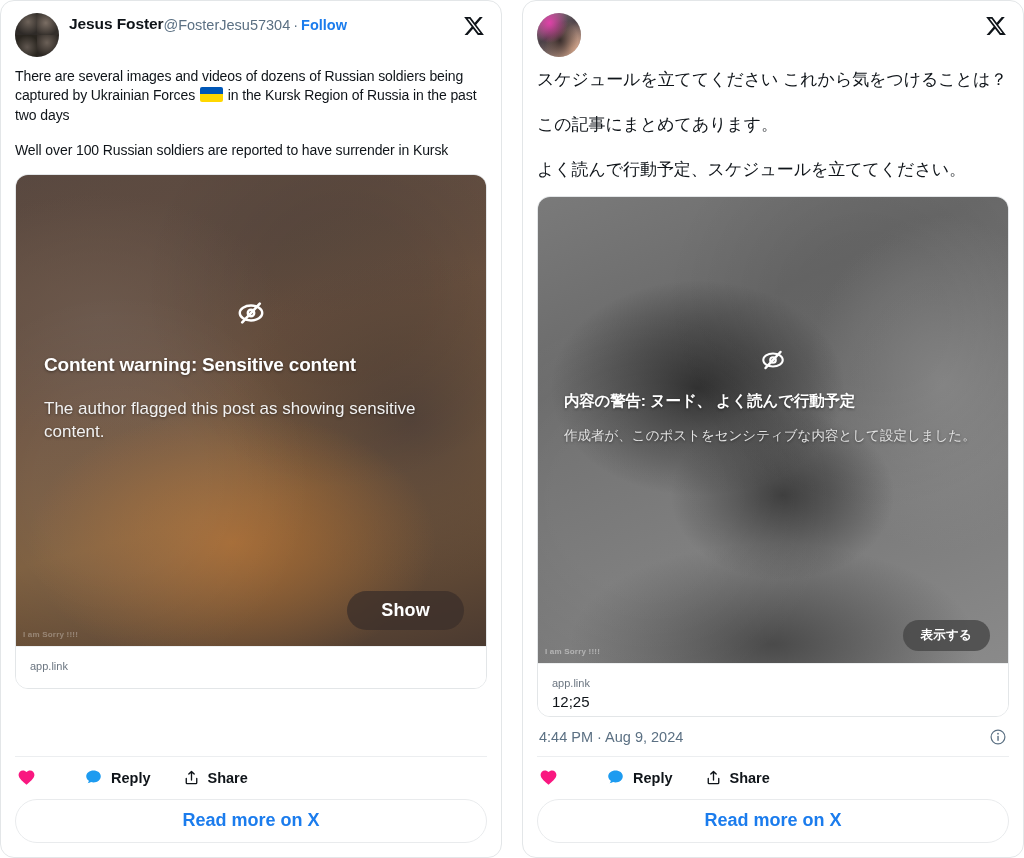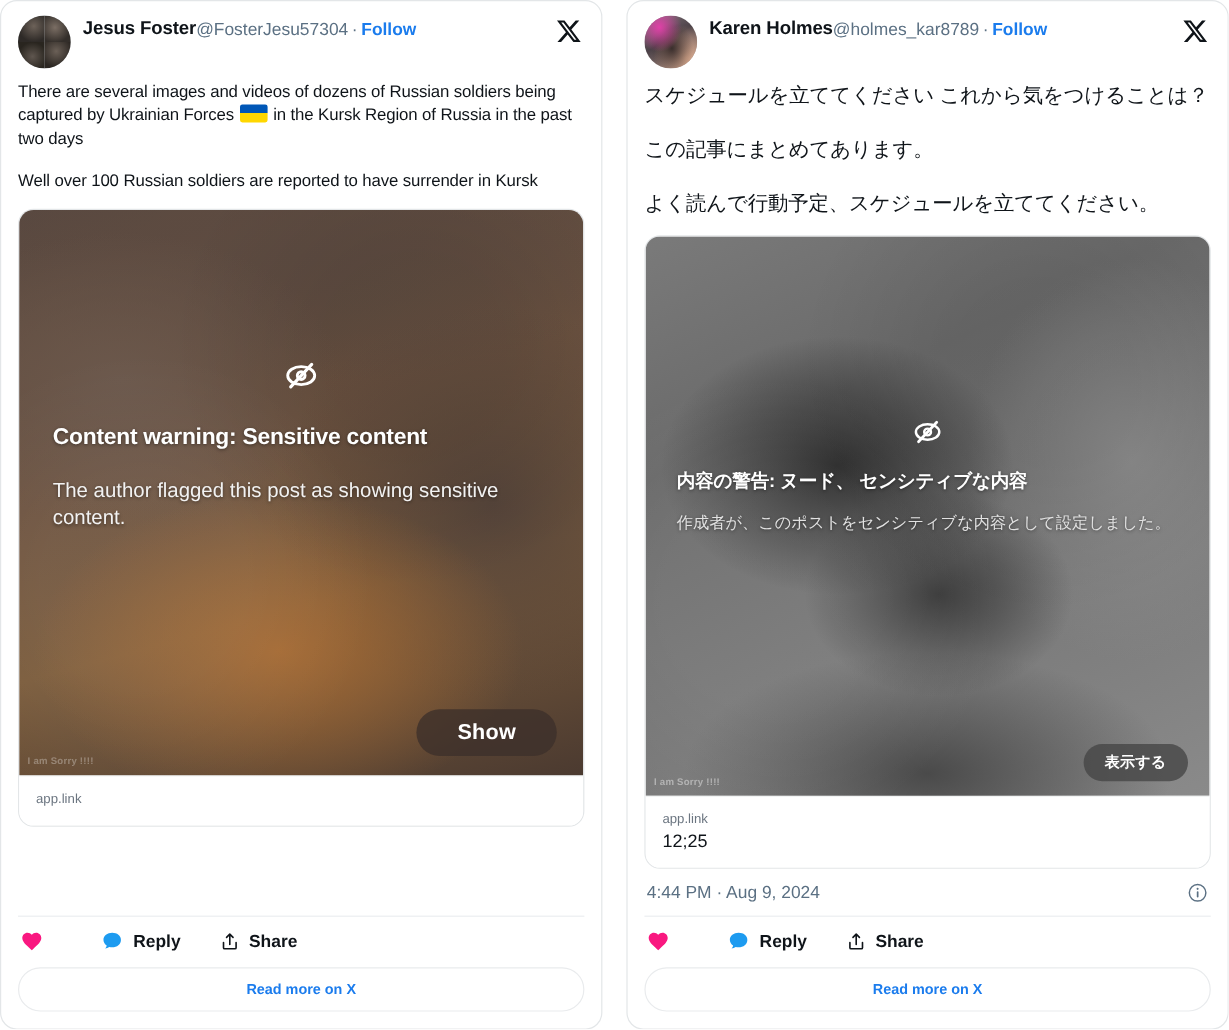--- a/index.html
+++ b/index.html
@@ -287,21 +287,21 @@
   .action.reply { margin-right: 32px; }
   .action svg { display: block; }
   .read-more {
     display: block;
     text-align: center;
     border: 1px solid #e9ebed;
     border-radius: 999px;
     padding: 10px 0 11px 0;
     margin: 2px 0 14px 0;
     color: #1b7ced;
-    font-size: 12px;
+    font-size: 18px;
     font-weight: 700;
     text-decoration: none;
     background: #fff;
     cursor: pointer;
   }
 </style>
 </head>
 <body>
 
 <div class="page">
@@ -378,24 +378,20 @@
       <a class="read-more" href="#">Read more on X</a>
     </div>
   </div>
 
   <div class="card right">
 
     <div class="tweet-header">
       <div class="avatar">
         <div class="avatar-photo"></div>
       </div>
-      <div class="hdr-names">
-        <span class="display-name">Karen Holmes</span>
-        <span class="handle-row"><span>@holmes_kar8789</span><span class="dot">·</span><a class="follow-link" href="#">Follow</a></span>
-      </div>
       <div class="x-logo">
         <svg viewBox="0 0 24 24" aria-hidden="true">
             <path fill="#0f1419" d="M18.244 2.25h3.308l-7.227 8.26 8.502 11.24H16.17l-5.214-6.817L4.99 21.75H1.68l7.73-8.835L1.254 2.25H8.08l4.713 6.231zm-1.161 17.52h1.833L7.084 4.126H5.117z"></path>
           </svg>
       </div>
     </div>
 
     <div class="tweet-text jp">
       <p>スケジュールを立ててください これから気をつけることは？</p>
       <p>この記事にまとめてあります。</p>
@@ -403,21 +399,21 @@
     </div>
 
     <div class="media-card">
       <div class="media-image gray">
         <div class="warning-block jp">
           <svg class="eye-off" viewBox="0 0 24 24">
             <ellipse cx="12" cy="12" rx="9" ry="6" fill="none" stroke="#ffffff" stroke-width="1.9"></ellipse>
             <circle cx="12" cy="12" r="2.6" fill="none" stroke="#ffffff" stroke-width="1.9"></circle>
             <line x1="5" y1="19.5" x2="19" y2="4.5" stroke="#ffffff" stroke-width="2.1" stroke-linecap="round"></line>
           </svg>
-          <div class="warn-title">内容の警告: ヌード、 センシティブな内容</div>
+          <div class="warn-title">内容の警告: ヌード、 よく読んで行動予定</div>
           <div class="warn-body">作成者が、このポストをセンシティブな内容として設定しました。</div>
         </div>
         <div class="watermark">I am Sorry !!!!</div>
         <button class="show-btn jp">表示する</button>
       </div>
       <div class="link-meta">
         <div class="link-domain">app.link</div>
         <div class="link-time">12;25</div>
       </div>
     </div>

